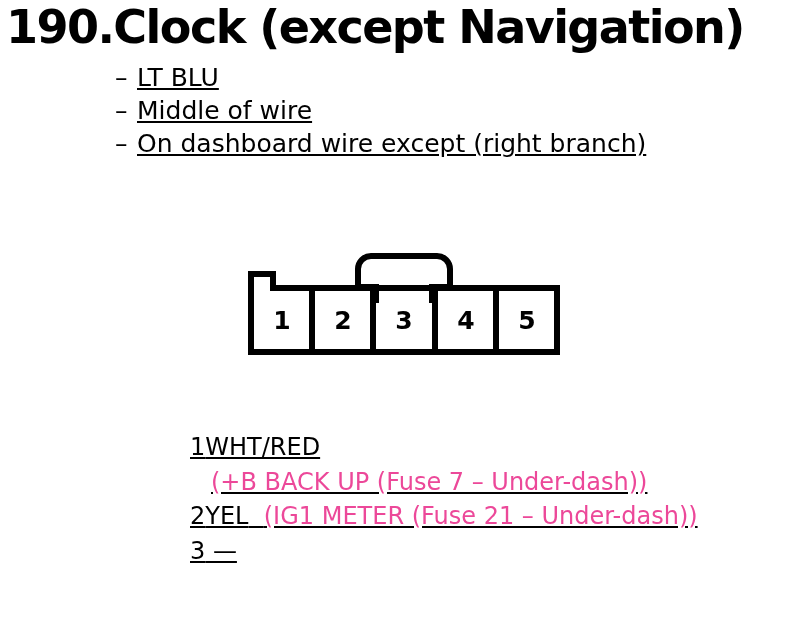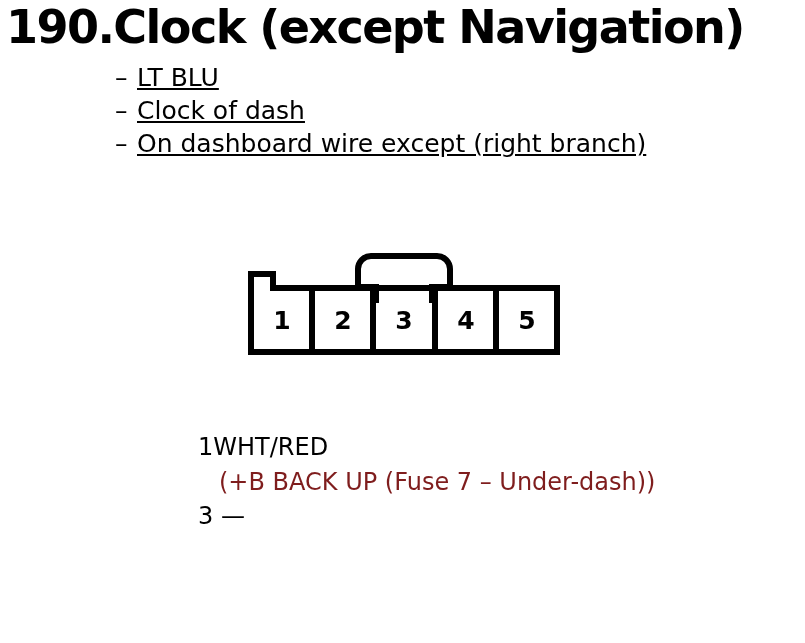--- a/index.html
+++ b/index.html
@@ -64,51 +64,52 @@
   .pin-num {
     font-family: "DejaVu Sans", "Liberation Sans", sans-serif;
     font-weight: bold;
     font-size: 25px;
     fill: #000000;
   }
 
   
   #pin-legend {
     position: absolute;
-    left: 198px;
+    left: 190px;
     top: 430px;
     width: 604px;
+    text-decoration: underline;
   }
   .pin-line {
     font-size: 24px;
     line-height: 34.5px;
     white-space: nowrap;
   }
   .pin-line .code { color: #000000; }
-  .pin-line .desc { color: #7f1d1d; }
+  .pin-line .desc { color: #ec4899; }
   .pin-line.wrap-line {
     padding-left: 21px;
   }
   .gap-sp { white-space: pre; }
 </style>
 </head>
 <body>
 
 <div id="page-title">190.Clock (except Navigation)</div>
 
 <div id="bullets">
 
   <div class="bullet-row">
     <span class="bullet-dash">–</span>
     <span class="bullet-text">LT BLU</span>
   </div>
 
   <div class="bullet-row">
     <span class="bullet-dash">–</span>
-    <span class="bullet-text">Clock of dash</span>
+    <span class="bullet-text">Middle of wire</span>
   </div>
 
   <div class="bullet-row">
     <span class="bullet-dash">–</span>
     <span class="bullet-text">On dashboard wire except (right branch)</span>
   </div>
 
 </div>
 
 <div id="connector">
@@ -152,20 +153,23 @@
 
 <div id="pin-legend">
 
   <div class="pin-line">
     <span class="code">1</span><span class="code">WHT/RED</span>
   </div>
   <div class="pin-line wrap-line">
     <span class="desc">(+B BACK UP (Fuse 7 – Under-dash))</span>
   </div>
 
+  <div class="pin-line">
+    <span class="code">2</span><span class="code">YEL</span><span class="gap-sp">  </span><span class="desc">(IG1 METER (Fuse 21 – Under-dash))</span>
+  </div>
 
   <div class="pin-line">
     <span class="code">3</span><span class="code gap-sp"> —</span>
   </div>
 
 
 
 </div>
 
 </body></html>

